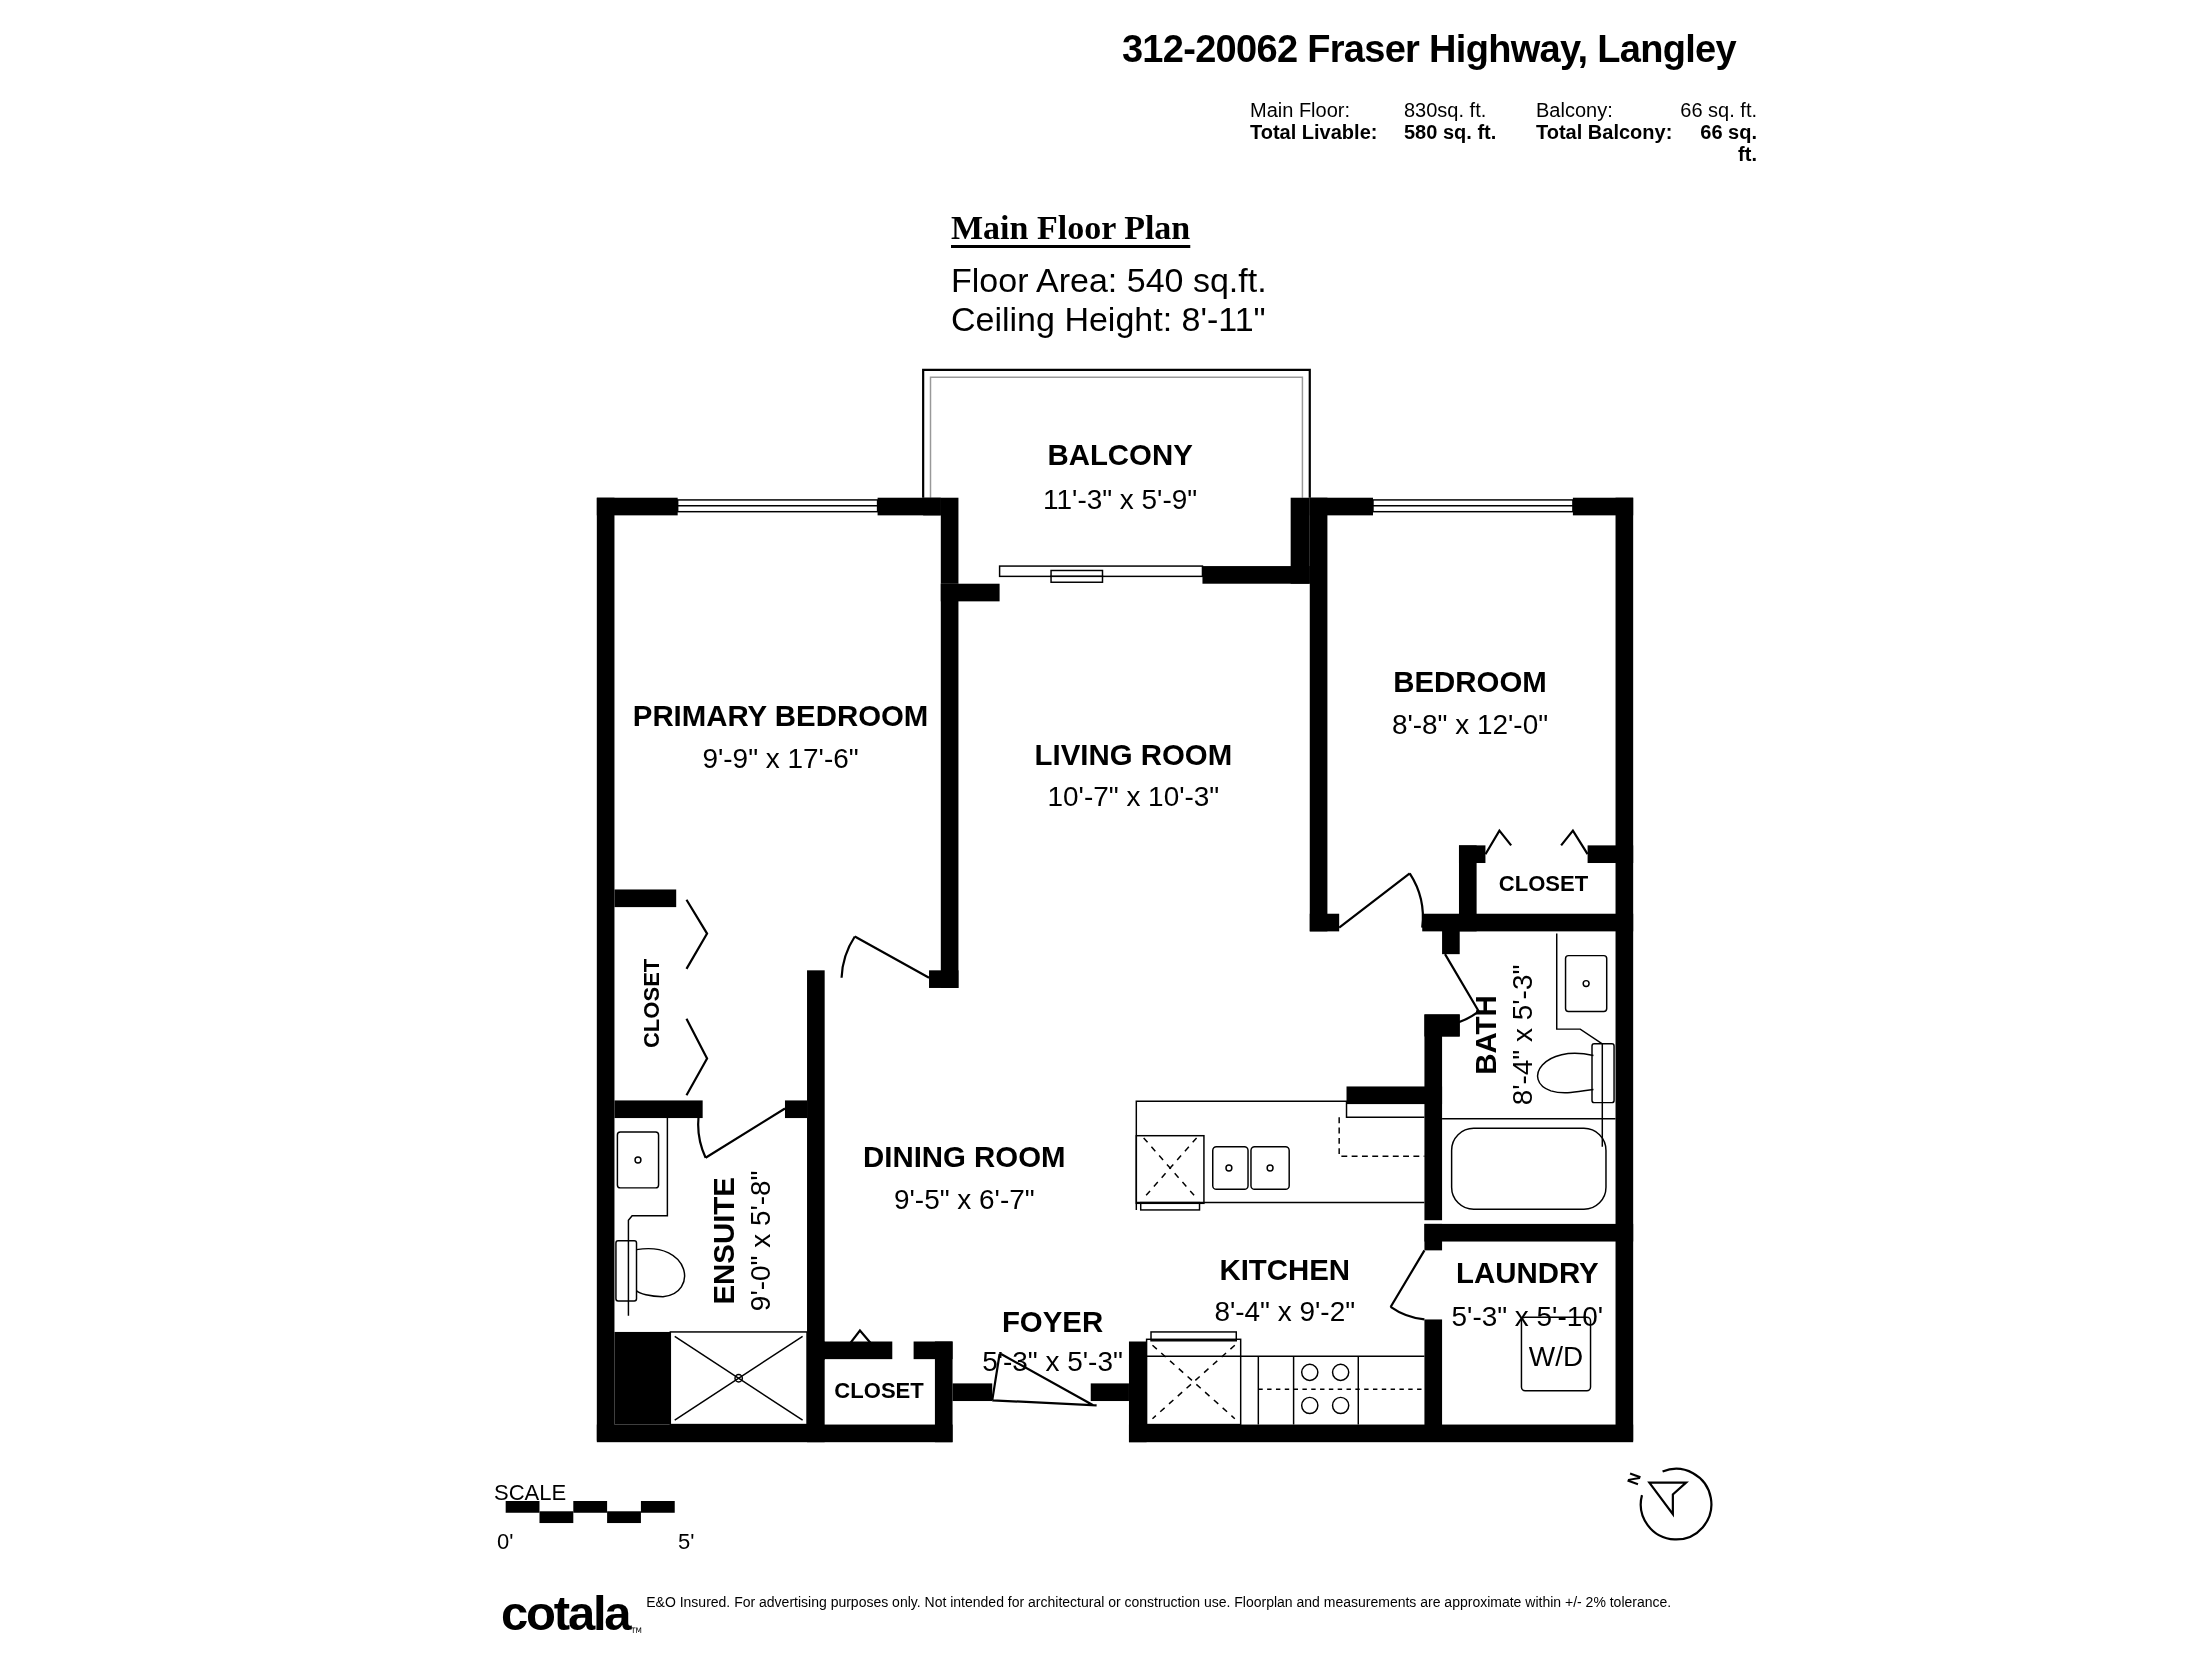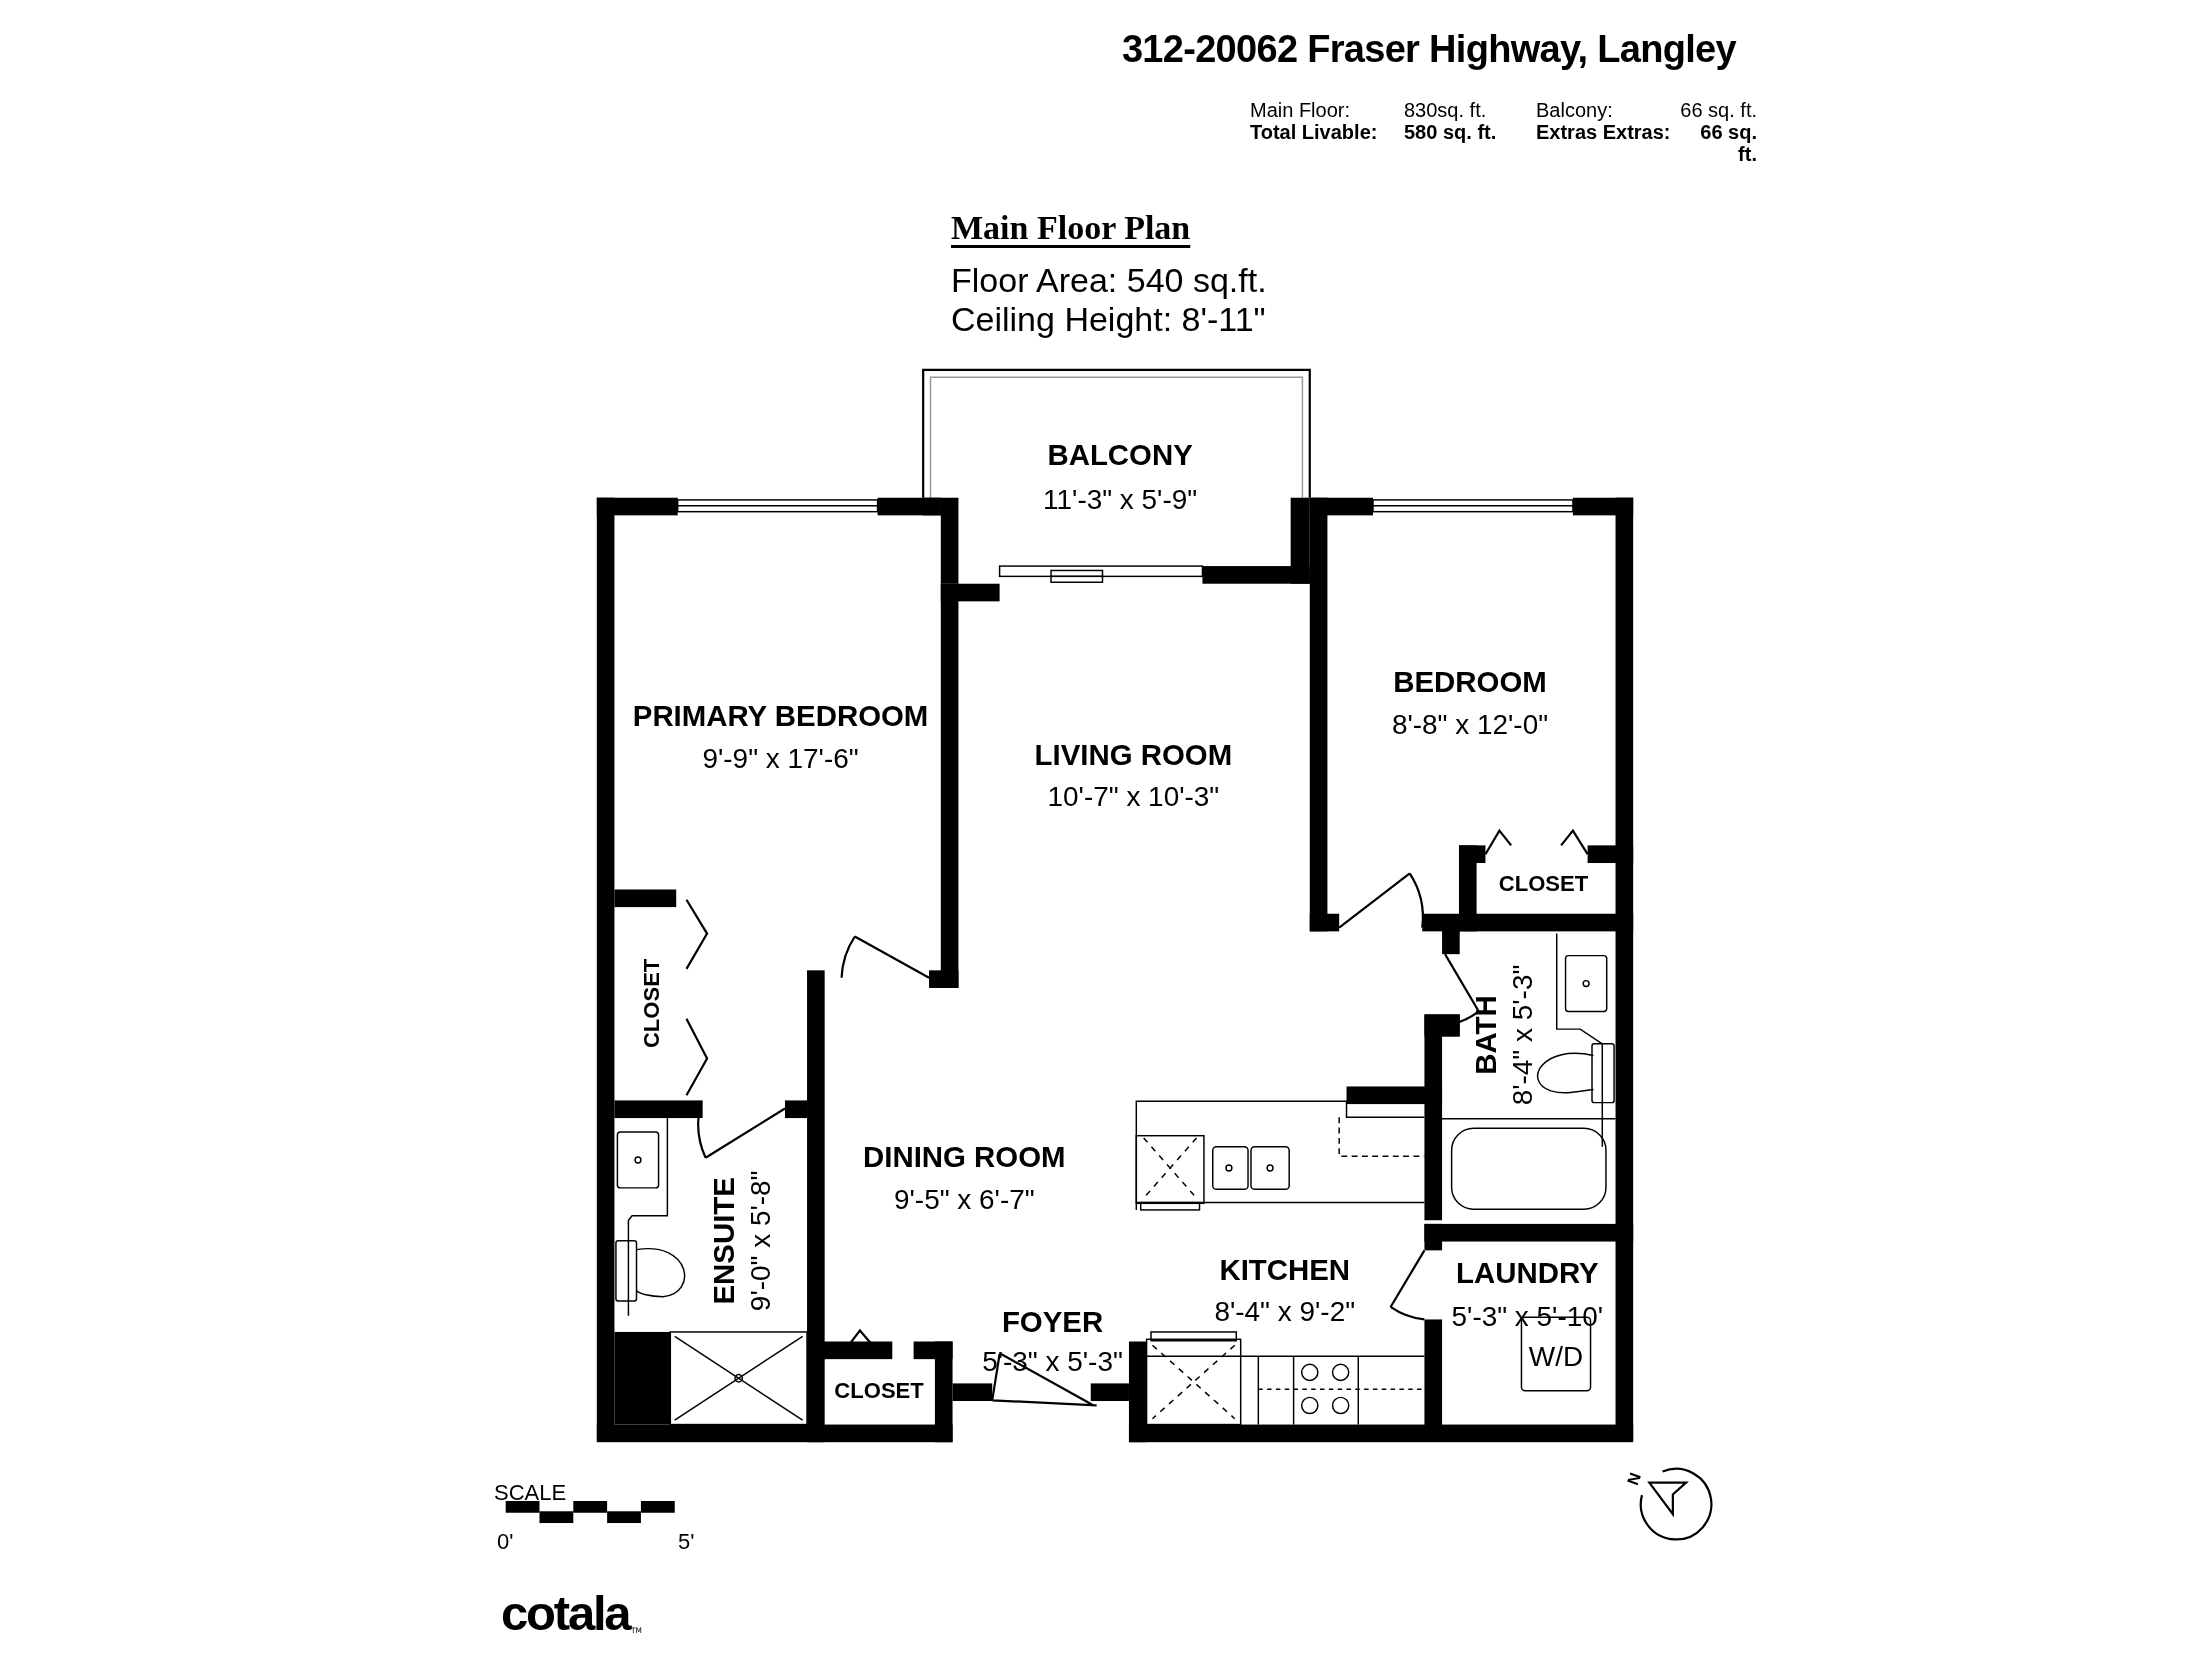--- a/index.html
+++ b/index.html
@@ -36,21 +36,21 @@
 <div class="area-table">
   <div class="row">
     <span class="c1">Main Floor:</span>
     <span class="c2">830sq. ft.</span>
     <span class="c3">Balcony:</span>
     <span class="c4">66 sq. ft.</span>
   </div>
   <div class="row bold">
     <span class="c1">Total Livable:</span>
     <span class="c2">580 sq. ft.</span>
-    <span class="c3">Extras Extras:</span>
+    <span class="c3">Total Balcony:</span>
     <span class="c4">66 sq. ft.</span>
   </div>
 </div>
 
 <div class="plan-title">Main Floor Plan</div>
 <div class="plan-meta" style="top:261px">Floor Area: 540 sq.ft.</div>
 <div class="plan-meta" style="top:300px">Ceiling Height: 8'-11"</div>
 
 <svg class="plan" width="2205" height="1654" viewBox="0 0 3000 2250">
 
@@ -267,14 +267,15 @@
   </g>
 </svg>
 
 <div class="scale-label">SCALE</div>
 <div class="scale-0">0'</div>
 <div class="scale-5">5'</div>
 
 <div class="footer">
   <span class="brand">cotala</span>
   <span class="tm">TM</span>
+  <span class="disclaimer">E&amp;O Insured. For advertising purposes only. Not intended for architectural or construction use. Floorplan and measurements are approximate within +/- 2% tolerance.</span>
 </div>
 
 
 </body></html>

